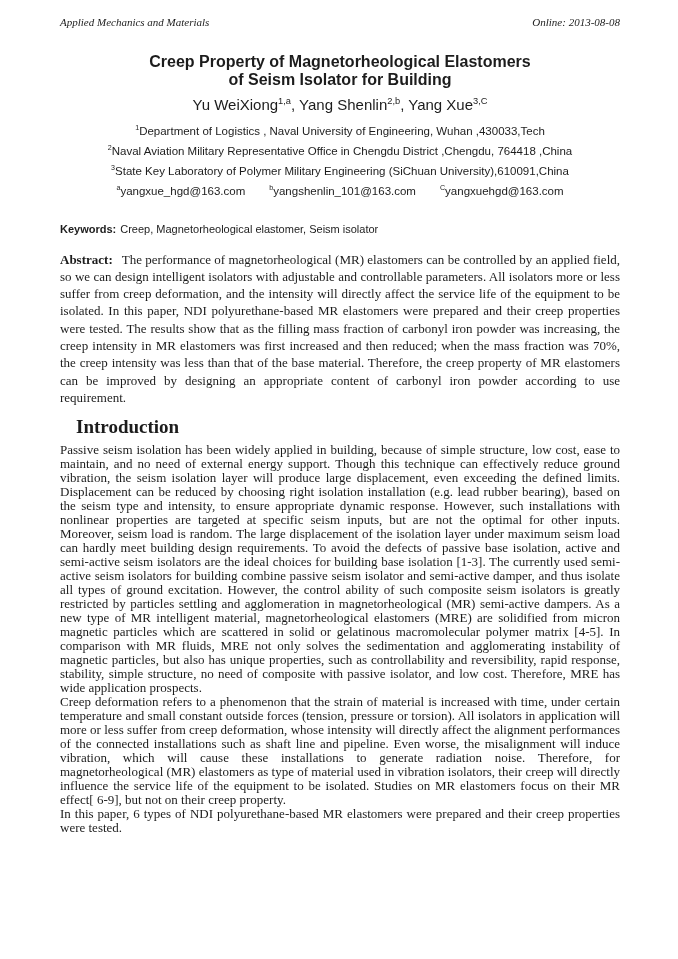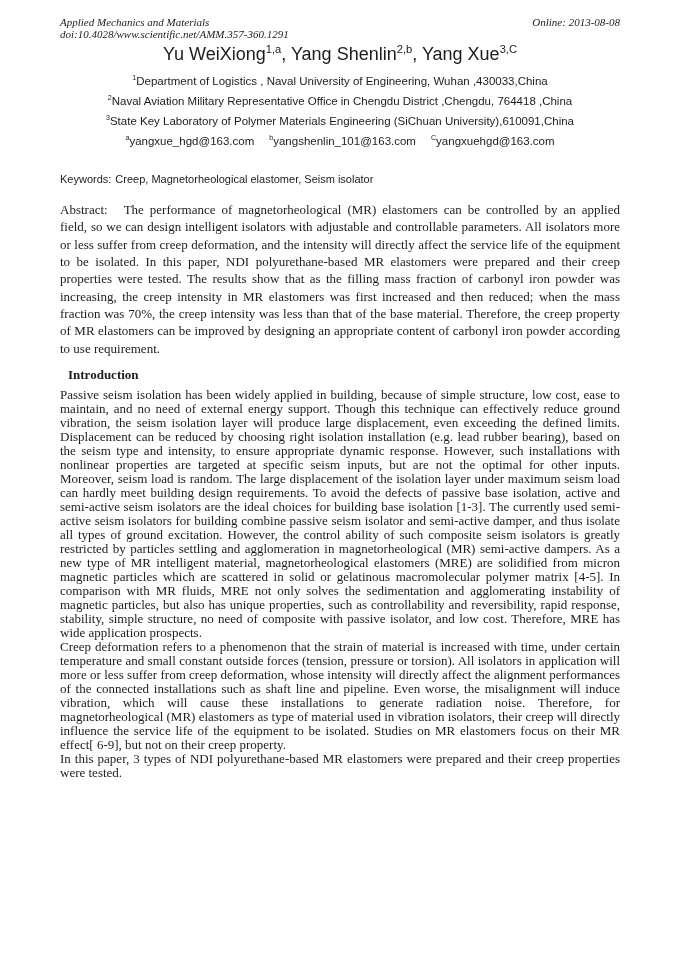--- a/index.html
+++ b/index.html
@@ -23,110 +23,113 @@
     font-family: "Liberation Sans", sans-serif;
     font-weight: bold;
     font-size: 16px;
     line-height: 18.5px;
     text-align: center;
     margin: 24px 0 0 0;
   }
 
   .authors {
     font-family: "Liberation Sans", sans-serif;
-    font-size: 18px;
+    font-size: 15px;
     line-height: 21px;
     text-align: center;
     margin-top: 4px;
   }
 
   sup { font-size: 62%; line-height: 0; }
 
   .affils { margin-top: 6px; }
   .affil {
     font-family: "Liberation Sans", sans-serif;
     font-size: 11.5px;
     line-height: 20px;
     text-align: center;
   }
   .emails {
     font-family: "Liberation Sans", sans-serif;
     font-size: 11.5px;
     line-height: 20px;
     text-align: center;
   }
-  .email + .email { margin-left: 15px; }
+  .email + .email { margin-left: 24px; }
 
   
   .keywords {
     font-family: "Liberation Sans", sans-serif;
     font-size: 11px;
     line-height: 14px;
     margin: 21px 0 0 0;
   }
-  .kw-label { font-weight: normal; margin-right: 4px; }
+  .kw-label { font-weight: bold; margin-right: 4px; }
 
   
   .abstract {
     font-size: 13px;
     line-height: 17.3px;
     text-align: justify;
     margin: 15px 0 0 0;
   }
-  .abs-label { font-weight: normal; margin-right: 16px; }
+  .abs-label { font-weight: bold; margin-right: 9px; }
 
   .section-heading {
     font-family: "Liberation Serif", serif;
-    font-size: 13px;
+    font-size: 19px;
     font-weight: bold;
-    margin: 10px 0 0 8px;
+    margin: 10px 0 0 16px;
   }
   .body-para {
     font-size: 13px;
     line-height: 14px;
     text-align: justify;
     margin: 5px 0 0 0;
   }
   .body-para.cont { margin-top: 0; }
 </style>
 </head>
 <body>
 
 <div class="page">
 
   <div class="header">
     <div class="header-row">
       <span>Applied Mechanics and Materials</span>
       <span>Online: 2013-08-08</span>
     </div>
-    <div>doi:10.4028/www.scientific.net/AMM.357-360.1291</div>
   </div>
 
+  <h1 class="paper-title">
+    <span>Creep Property of Magnetorheological Elastomers</span><br>
+    <span>of Seism Isolator for Building</span>
+  </h1>
 
   <div class="authors">
     <span class="author"><span>Yu WeiXiong</span><sup>1,a</sup></span><span class="author"><span>, Yang Shenlin</span><sup>2,b</sup></span><span class="author"><span>, Yang Xue</span><sup>3,C</sup></span>
   </div>
 
   <div class="affils">
-    <div class="affil"><sup>1</sup><span>Department of Logistics , Naval University of Engineering, Wuhan ,430033,China</span></div>
+    <div class="affil"><sup>1</sup><span>Department of Logistics , Naval University of Engineering, Wuhan ,430033,Tech</span></div>
     <div class="affil"><sup>2</sup><span>Naval Aviation Military Representative Office in Chengdu District ,Chengdu, 764418 ,China</span></div>
-    <div class="affil"><sup>3</sup><span>State Key Laboratory of Polymer Materials Engineering (SiChuan University),610091,China</span></div>
+    <div class="affil"><sup>3</sup><span>State Key Laboratory of Polymer Military Engineering (SiChuan University),610091,China</span></div>
   </div>
 
   <div class="emails">
     <span class="email"><sup>a</sup><span>yangxue_hgd@163.com</span></span><span class="email"><sup>b</sup><span>yangshenlin_101@163.com</span></span><span class="email"><sup>C</sup><span>yangxuehgd@163.com</span></span>
   </div>
 
   <p class="keywords">
     <span class="kw-label">Keywords:</span><span>Creep, Magnetorheological elastomer, Seism isolator</span>
   </p>
 
   <p class="abstract">
     <span class="abs-label">Abstract:</span><span>The performance of magnetorheological (MR) elastomers can be controlled by an applied field, so we can design intelligent isolators with adjustable and controllable parameters. All isolators more or less suffer from creep deformation, and the intensity will directly affect the service life of the equipment to be isolated. In this paper, NDI polyurethane-based MR elastomers were prepared and their creep properties were tested. The results show that as the filling mass fraction of carbonyl iron powder was increasing, the creep intensity in MR elastomers was first increased and then reduced; when the mass fraction was 70%, the creep intensity was less than that of the base material. Therefore, the creep property of MR elastomers can be improved by designing an appropriate content of carbonyl iron powder according to use requirement.</span>
   </p>
 
   <h2 class="section-heading">Introduction</h2>
 
   <p class="body-para">Passive seism isolation has been widely applied in building, because of simple structure, low cost, ease to maintain, and no need of external energy support. Though this technique can effectively reduce ground vibration, the seism isolation layer will produce large displacement, even exceeding the defined limits. Displacement can be reduced by choosing right isolation installation (e.g. lead rubber bearing), based on the seism type and intensity, to ensure appropriate dynamic response. However, such installations with nonlinear properties are targeted at specific seism inputs, but are not the optimal for other inputs. Moreover, seism load is random. The large displacement of the isolation layer under maximum seism load can hardly meet building design requirements. To avoid the defects of passive base isolation, active and semi-active seism isolators are the ideal choices for building base isolation [1-3]. The currently used semi-active seism isolators for building combine passive seism isolator and semi-active damper, and thus isolate all types of ground excitation. However, the control ability of such composite seism isolators is greatly restricted by particles settling and agglomeration in magnetorheological (MR) semi-active dampers. As a new type of MR intelligent material, magnetorheological elastomers (MRE) are solidified from micron magnetic particles which are scattered in solid or gelatinous macromolecular polymer matrix [4-5]. In comparison with MR fluids, MRE not only solves the sedimentation and agglomerating instability of magnetic particles, but also has unique properties, such as controllability and reversibility, rapid response, stability, simple structure, no need of composite with passive isolator, and low cost. Therefore, MRE has wide application prospects.</p>
   <p class="body-para cont">Creep deformation refers to a phenomenon that the strain of material is increased with time, under certain temperature and small constant outside forces (tension, pressure or torsion). All isolators in application will more or less suffer from creep deformation, whose intensity will directly affect the alignment performances of the connected installations such as shaft line and pipeline. Even worse, the misalignment will induce vibration, which will cause these installations to generate radiation noise. Therefore, for magnetorheological (MR) elastomers as type of material used in vibration isolators, their creep will directly influence the service life of the equipment to be isolated. Studies on MR elastomers focus on their MR effect[ 6-9], but not on their creep property.</p>
-  <p class="body-para cont">In this paper, 3 types of NDI polyurethane-based MR elastomers were prepared and their creep properties were tested.</p>
+  <p class="body-para cont">In this paper, 6 types of NDI polyurethane-based MR elastomers were prepared and their creep properties were tested.</p>
 
 </div>
 
 </body></html>

